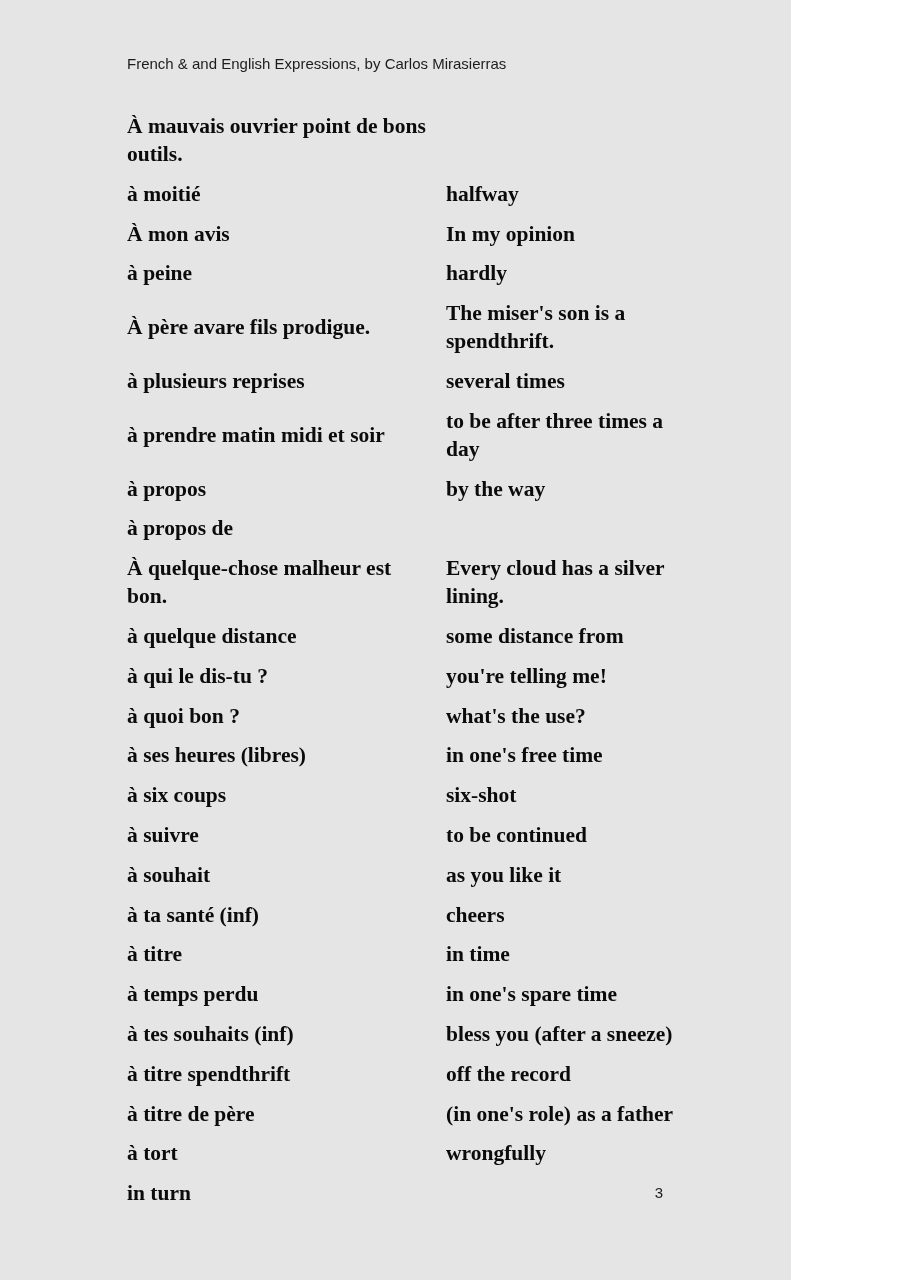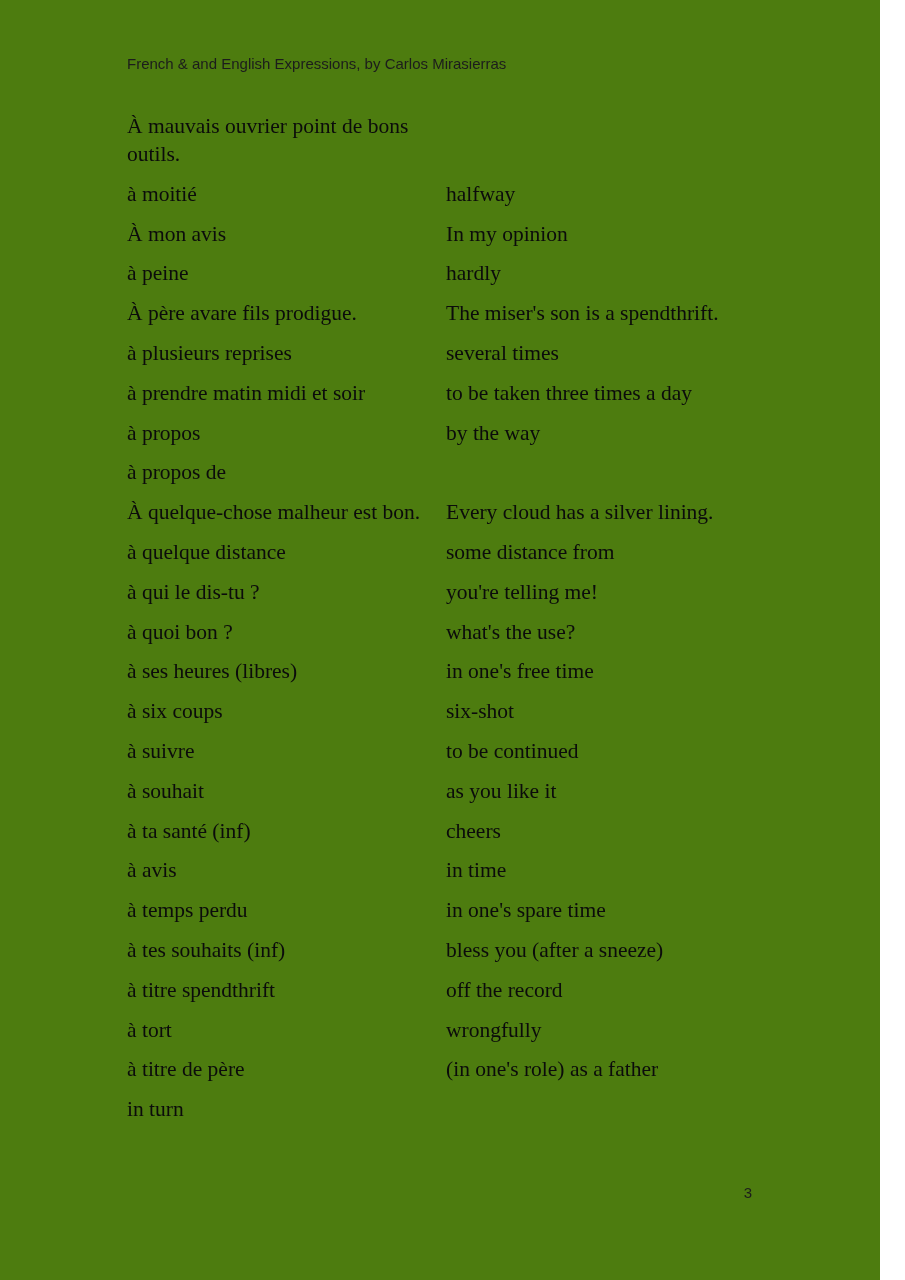--- a/index.html
+++ b/index.html
@@ -4,42 +4,43 @@
 <style>
   * { margin: 0; padding: 0; box-sizing: border-box; }
   html, body {
     width: 905px;
     height: 1280px;
     background: #ffffff;
     overflow: hidden;
   }
   .page {
     position: relative;
-    width: 880px;
+    width: 791px;
     height: 1280px;
-    background: #4d7c0f;
+    background: #e5e5e5;
     padding: 54px 100px 0 127px;
   }
   .doc-header {
     font-family: "Liberation Sans", sans-serif;
     font-size: 15px;
     line-height: 20px;
     color: #1c1c1c;
     margin-bottom: 38px;
   }
   .expression-list {
     font-family: "Liberation Serif", serif;
     color: #0b0b0b;
   }
   .row {
     display: flex;
-    align-items: flex-start;
+    align-items: center;
     font-size: 21.5px;
     line-height: 28px;
     margin-bottom: 11.8px;
+    font-weight: bold;
   }
   .fr {
     flex: 0 0 302px;
     margin-right: 17px;
   }
   .en {
     flex: 1;
   }
   .page-number {
     position: absolute;
@@ -82,21 +83,21 @@
     <div class="en">The miser's son is a spendthrift.</div>
   </div>
 
   <div class="row">
     <div class="fr">à plusieurs reprises</div>
     <div class="en">several times</div>
   </div>
 
   <div class="row">
     <div class="fr">à prendre matin midi et soir</div>
-    <div class="en">to be taken three times a day</div>
+    <div class="en">to be after three times a day</div>
   </div>
 
   <div class="row">
     <div class="fr">à propos</div>
     <div class="en">by the way</div>
   </div>
 
   <div class="row">
     <div class="fr">à propos de</div>
   </div>
@@ -140,47 +141,47 @@
     <div class="fr">à souhait</div>
     <div class="en">as you like it</div>
   </div>
 
   <div class="row">
     <div class="fr">à ta santé (inf)</div>
     <div class="en">cheers</div>
   </div>
 
   <div class="row">
-    <div class="fr">à avis</div>
+    <div class="fr">à titre</div>
     <div class="en">in time</div>
   </div>
 
   <div class="row">
     <div class="fr">à temps perdu</div>
     <div class="en">in one's spare time</div>
   </div>
 
   <div class="row">
     <div class="fr">à tes souhaits (inf)</div>
     <div class="en">bless you (after a sneeze)</div>
   </div>
 
   <div class="row">
     <div class="fr">à titre spendthrift</div>
     <div class="en">off the record</div>
   </div>
 
   <div class="row">
-    <div class="fr">à tort</div>
-    <div class="en">wrongfully</div>
+    <div class="fr">à titre de père</div>
+    <div class="en">(in one's role) as a father</div>
   </div>
 
   <div class="row">
-    <div class="fr">à titre de père</div>
-    <div class="en">(in one's role) as a father</div>
+    <div class="fr">à tort</div>
+    <div class="en">wrongfully</div>
   </div>
 
   <div class="row">
     <div class="en">in turn</div>
   </div>
 </div>
 
   <div class="page-number">3</div>
 </div>
 

